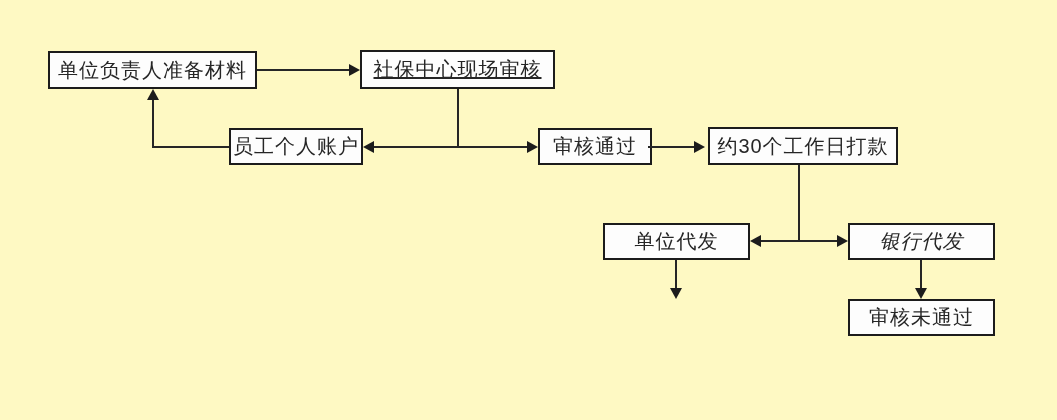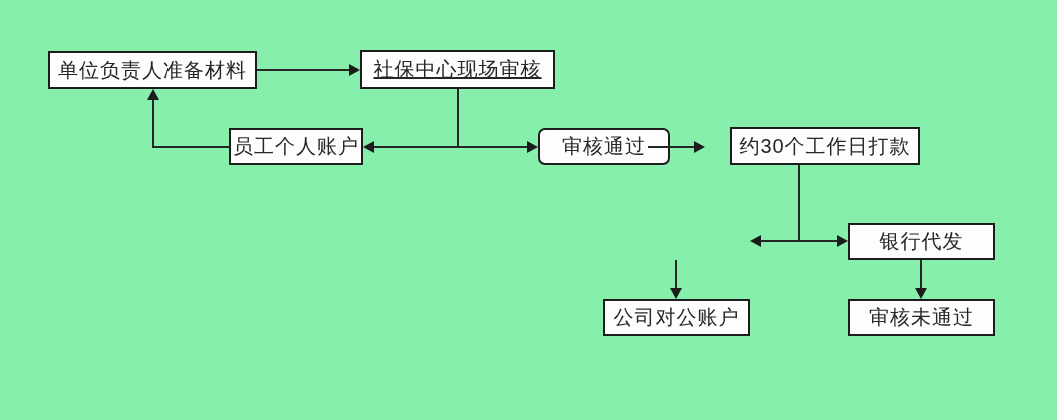--- a/index.html
+++ b/index.html
@@ -4,21 +4,21 @@
 <style>
   html, body {
     margin: 0;
     padding: 0;
     background: #ffffff;
   }
   .canvas {
     position: relative;
     width: 1057px;
     height: 420px;
-    background: #86efac;
+    background: #fef9c3;
     font-family: "Liberation Sans", "DejaVu Sans", sans-serif;
     overflow: hidden;
   }
   .node {
     position: absolute;
     box-sizing: border-box;
     border: 2px solid #1c1c1c;
     background: #fdfdfd;
     color: #262626;
     font-size: 20px;
@@ -55,39 +55,39 @@
   .arrow.down {
     border-left: 6px solid transparent;
     border-right: 6px solid transparent;
     border-top: 11px solid #1c1c1c;
   }
 
   
   #n-prepare          { left: 48px;  top: 51px;  width: 209px; height: 38px; }
   #n-onsite-review    { left: 360px; top: 50px;  width: 195px; height: 39px; text-decoration: underline; }
   #n-review-failed    { left: 229px; top: 128px; width: 134px; height: 37px; }
-  #n-review-passed    { left: 538px; top: 128px; width: 132px; height: 37px; border-radius: 7px; }
-  #n-payment          { left: 730px; top: 127px; width: 190px; height: 38px; }
+  #n-review-passed    { left: 538px; top: 128px; width: 114px; height: 37px; }
+  #n-payment          { left: 708px; top: 127px; width: 190px; height: 38px; }
   #n-company-dist     { left: 603px; top: 223px; width: 147px; height: 37px; }
-  #n-bank-dist        { left: 848px; top: 223px; width: 147px; height: 37px; }
+  #n-bank-dist        { left: 848px; top: 223px; width: 147px; height: 37px; font-style: italic; }
   #n-company-account  { left: 603px; top: 299px; width: 147px; height: 37px; }
   #n-employee-account { left: 848px; top: 299px; width: 147px; height: 37px; }
 </style>
 </head>
 <body>
 
 <div class="canvas">
 
   <div class="node" id="n-prepare">单位负责人准备材料</div>
   <div class="node" id="n-onsite-review">社保中心现场审核</div>
   <div class="node" id="n-review-failed">员工个人账户</div>
   <div class="node" id="n-review-passed">审核通过</div>
   <div class="node" id="n-payment">约30个工作日打款</div>
+  <div class="node" id="n-company-dist">单位代发</div>
   <div class="node" id="n-bank-dist">银行代发</div>
-  <div class="node" id="n-company-account">公司对公账户</div>
   <div class="node" id="n-employee-account">审核未通过</div>
 
   <div class="line" style="left:257px; top:69px; width:92px; height:2px;"></div>
   <div class="arrow right" style="left:349px; top:64px;"></div>
 
   <div class="line" style="left:457px; top:89px; width:2px; height:59px;"></div>
 
   <div class="line" style="left:374px; top:146px; width:153px; height:2px;"></div>
   <div class="arrow left" style="left:363px; top:141px;"></div>
   <div class="arrow right" style="left:527px; top:141px;"></div>

